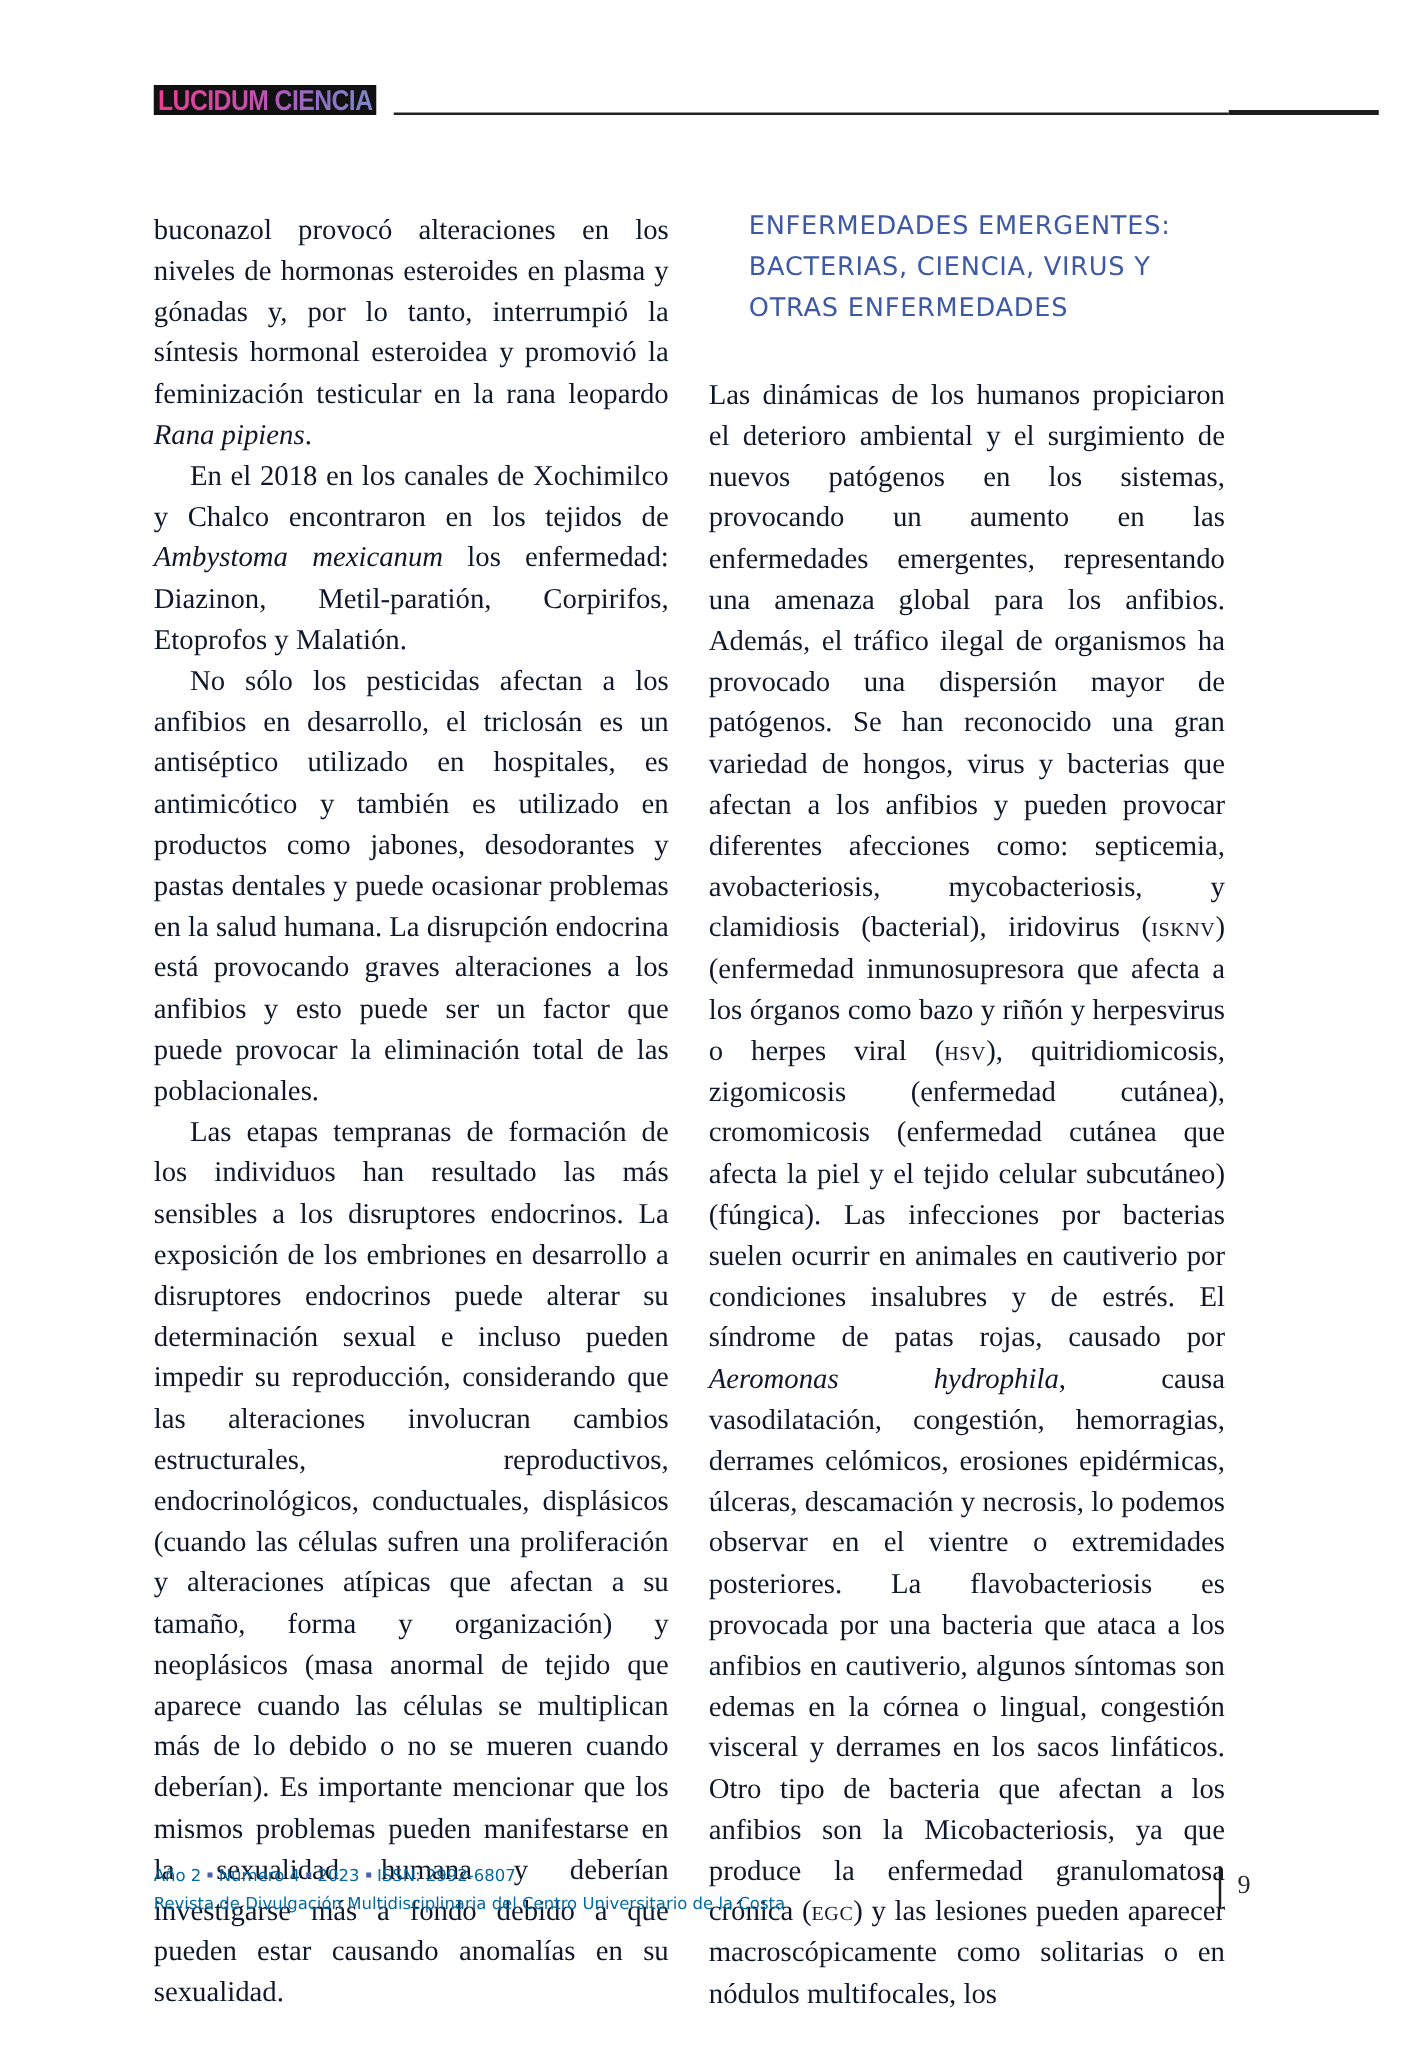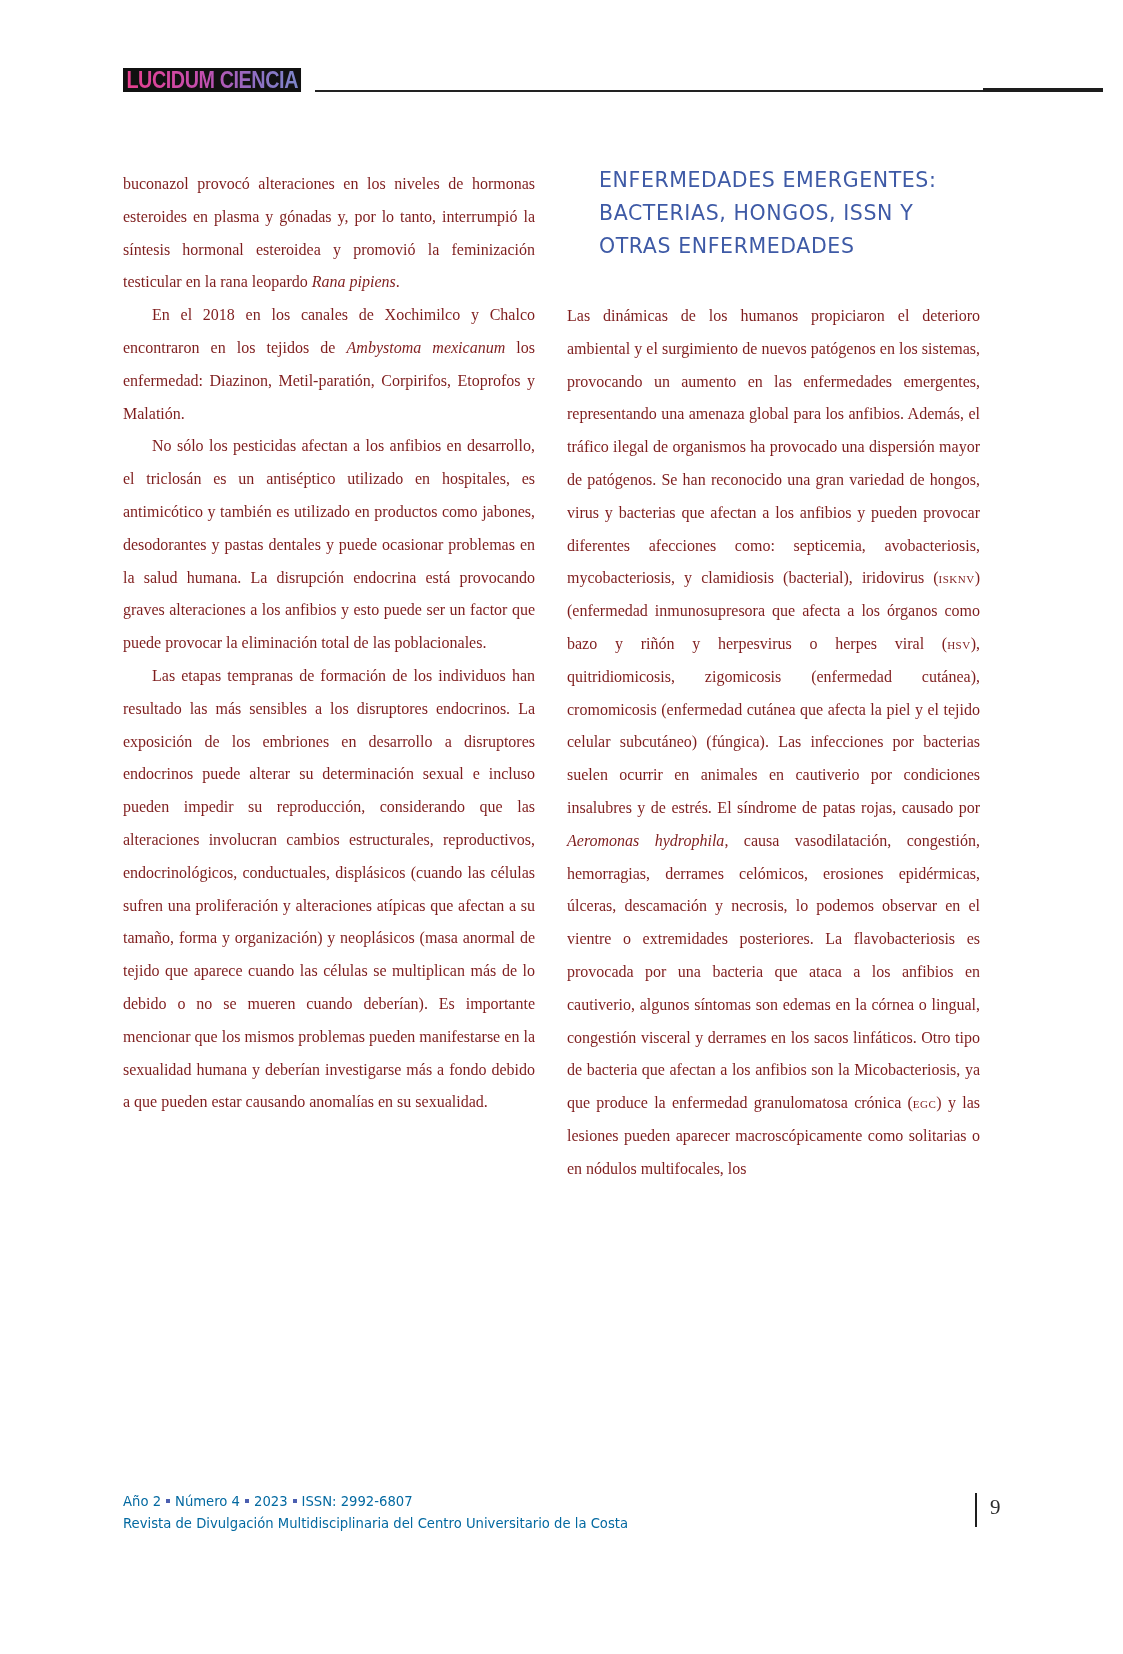--- a/index.html
+++ b/index.html
@@ -7,22 +7,22 @@
          font-family:"DejaVu Serif", "Liberation Serif", serif; color:#2a2a2a; }
   .header { position:absolute; left:0; top:0; width:999px; height:100px; }
   .brand { position:absolute; left:123px; top:68px; height:24px; padding:0 3px 0 4px;
            background:#111111; font-family:"Liberation Sans", sans-serif; font-weight:bold;
            font-size:23px; line-height:25px; letter-spacing:-0.5px; transform:scaleX(0.86); transform-origin:left center; }
   .brand span { background:linear-gradient(90deg,#e83f8f 0%,#c24fb0 45%,#8f6fc4 75%,#7e86c9 100%);
                 -webkit-background-clip:text; background-clip:text; color:transparent; }
   .rule { position:absolute; left:315px; top:90px; width:668px; height:2px; background:#222; }
   .rule-thick { position:absolute; left:983px; top:88px; width:120px; height:4px; background:#1d1d1d; }
 
-  .col { position:absolute; top:168px; width:412px; font-size:16px; line-height:32.8px;
-         text-align:justify; letter-spacing:0; color:#7f1d1d; font-family:"Liberation Serif", serif; }
+  .col { position:absolute; top:168px; width:412px; font-size:23px; line-height:32.8px;
+         text-align:justify; letter-spacing:0; color:#0f172a; font-family:"Liberation Serif", serif; }
   .col-left { left:123px; }
   .col-right { left:567px; top:300px; width:413px; }
   .col p { margin:0; }
   .col p.indent { text-indent:29px; }
   .col p.first { text-indent:0; }
   .col em { font-style:italic; }
   .sc { font-variant:small-caps; letter-spacing:0.5px; }
   .heading { position:absolute; left:567px; top:164px; width:420px;
              font-family:"DejaVu Sans", sans-serif; font-size:20.5px; line-height:33px;
              color:#3e5aa6; letter-spacing:0.6px; font-weight:normal;margin-left:32px; }
@@ -44,21 +44,21 @@
 
 <div class="col col-left">
   <p class="first"><span>buconazol provocó alteraciones en los niveles de hormonas esteroides en plasma y gónadas y, por lo tanto, interrumpió la síntesis hormonal esteroidea y promovió la feminización testicular en la rana leopardo </span><em>Rana pipiens</em><span>.</span></p>
   <p class="indent"><span>En el 2018 en los canales de Xochimilco y Chalco encontraron en los tejidos de </span><em>Ambystoma mexicanum</em><span> los enfermedad: Diazinon, Metil-paratión, Corpirifos, Etoprofos y Malatión.</span></p>
   <p class="indent">No sólo los pesticidas afectan a los anfibios en desarrollo, el triclosán es un antiséptico utilizado en hospitales, es antimicótico y también es utilizado en productos como jabones, desodorantes y pastas dentales y puede ocasionar problemas en la salud humana. La disrupción endocrina está provocando graves alteraciones a los anfibios y esto puede ser un factor que puede provocar la eliminación total de las poblacionales.</p>
   <p class="indent">Las etapas tempranas de formación de los individuos han resultado las más sensibles a los disruptores endocrinos. La exposición de los embriones en desarrollo a disruptores endocrinos puede alterar su determinación sexual e incluso pueden impedir su reproducción, considerando que las alteraciones involucran cambios estructurales, reproductivos, endocrinológicos, conductuales, displásicos (cuando las células  sufren una proliferación y alteraciones atípicas que afectan a su tamaño, forma y organización) y neoplásicos (masa anormal de tejido que aparece cuando las células se multiplican más de lo debido o no se mueren cuando deberían). Es importante mencionar que los mismos problemas pueden manifestarse en la sexualidad humana y deberían investigarse más a fondo debido a que pueden estar causando anomalías en su sexualidad.</p>
 </div>
 
 <div class="heading">
   <div>ENFERMEDADES EMERGENTES:</div>
-  <div>BACTERIAS, HONGOS, ISSN Y</div>
+  <div>BACTERIAS, CIENCIA, VIRUS Y</div>
   <div>OTRAS ENFERMEDADES</div>
 </div>
 
 <div class="col col-right">
   <p class="first"><span>Las dinámicas de los humanos propiciaron el deterioro ambiental y el surgimiento de nuevos patógenos en los sistemas, provocando un aumento en las enfermedades emergentes, representando una amenaza global para los anfibios. Además, el tráfico ilegal de organismos ha provocado una dispersión mayor de patógenos. Se han reconocido una gran variedad de hongos, virus y bacterias que afectan a los anfibios y pueden provocar diferentes afecciones como: septicemia, avobacteriosis, mycobacteriosis, y clamidiosis (bacterial), iridovirus (</span><span class="sc">isknv</span><span>) (enfermedad inmunosupresora que afecta a los órganos como bazo y riñón y herpesvirus o herpes viral (</span><span class="sc">hsv</span><span>), quitridiomicosis, zigomicosis (enfermedad cutánea), cromomicosis (enfermedad cutánea que afecta la piel y el tejido celular subcutáneo) (fúngica). Las infecciones por bacterias suelen ocurrir en animales en cautiverio por condiciones insalubres y de estrés. El síndrome de patas rojas, causado por </span><em>Aeromonas hydrophila</em><span>, causa vasodilatación, congestión, hemorragias, derrames celómicos, erosiones epidérmicas, úlceras, descamación y necrosis, lo podemos observar en el vientre o extremidades posteriores. La flavobacteriosis es provocada por una bacteria que ataca a los anfibios en cautiverio, algunos síntomas son edemas en la córnea o lingual, congestión visceral y derrames en los sacos linfáticos. Otro tipo de bacteria que afectan a los anfibios son la Micobacteriosis, ya que produce la enfermedad granulomatosa crónica (</span><span class="sc">egc</span><span>) y las lesiones pueden aparecer macroscópicamente como solitarias o en nódulos multifocales, los</span></p>
 </div>
 
 <div class="footer">
   <div><span>Año 2</span><span class="dot"></span><span>Número 4</span><span class="dot"></span><span>2023</span><span class="dot"></span><span>ISSN: 2992-6807</span></div>
   <div>Revista de Divulgación Multidisciplinaria del Centro Universitario de la Costa</div>

